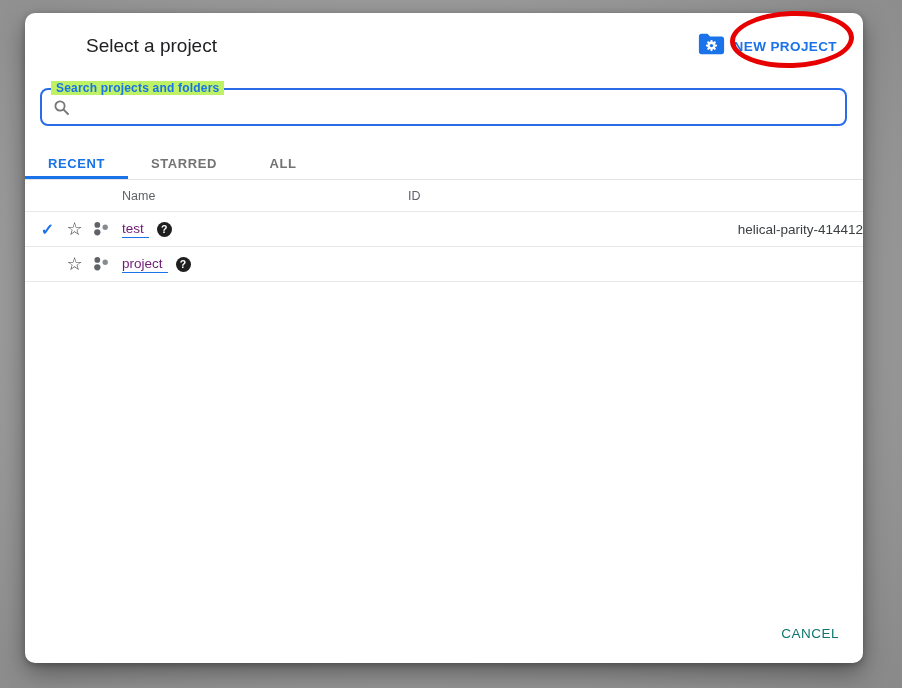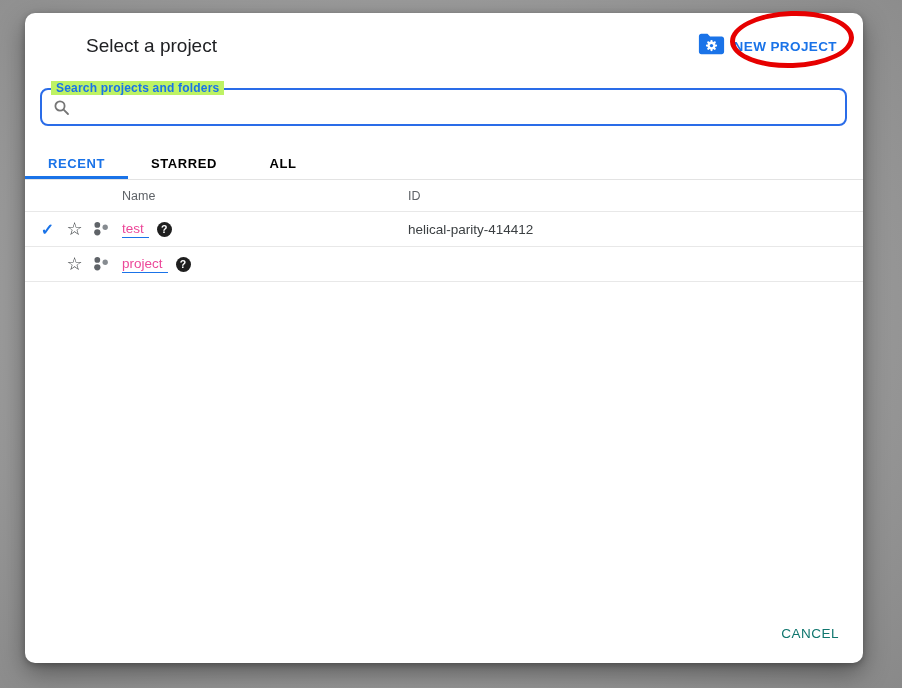--- a/index.html
+++ b/index.html
@@ -39,47 +39,47 @@
   .search-input {
     position:absolute; left:0; top:0; width:100%; height:100%;
     border:none; outline:none; background:transparent;
     padding:0 12px 0 38px; font-size:14px; color:#202124;
     font-family:"Liberation Sans", sans-serif;
   }
   
   .tabs { display:flex; margin-top:21px; border-bottom:1px solid #e3e3e3; height:33px; }
   .tab {
     display:flex; align-items:center; justify-content:center;
-    font-size:13px; font-weight:bold; letter-spacing:0.6px; color:#000000;
+    font-size:13px; font-weight:bold; letter-spacing:0.6px; color:#737373;
     cursor:pointer; height:100%;
   }
   .tab-recent { width:103px; }
   .tab-starred { width:112px; }
   .tab-all { width:86px; }
   .tab.active { color:#1a73e8; box-shadow:inset 0 -3px 0 #1a73e8; }
   
   .grid-row { display:grid; grid-template-columns:97px 286px 1fr; align-items:center; }
   .thead { height:32px; border-bottom:1px solid #e8e8e8; color:#5f6368; font-size:12.5px; }
   .project-row { height:35px; border-bottom:1px solid #e8e8e8; }
   .row-icons { display:flex; align-items:center; padding-left:13px; gap:8px; }
   .icon-slot { width:19px; display:flex; align-items:center; justify-content:center; }
   .check-glyph { color:#1a73e8; font-size:16px; font-weight:bold; }
   .star-glyph { color:#3c4043; font-size:18px; cursor:pointer; line-height:1; }
   .name-cell { display:flex; align-items:center; gap:8px; }
   .project-link {
-    color:#ec4899; font-size:13.5px; text-decoration:none;
+    color:#701a75; font-size:13.5px; text-decoration:none;
     border-bottom:1px solid #1a73e8; padding-right:5px; padding-bottom:1px;
     cursor:pointer;
   }
   .help-badge {
     width:15px; height:15px; border-radius:50%; background:#1f1f1f;
     color:#ffffff; font-size:10.5px; font-weight:bold;
     display:flex; align-items:center; justify-content:center; cursor:pointer;
   }
-  .id-cell { font-size:13.5px; color:#3c4043; }
+  .id-cell { font-size:13.5px; color:#3c4043;text-align:right; }
   
   .cancel-btn {
     position:absolute; right:24px; bottom:22px;
     color:#0f766e; font-weight:normal; font-size:13.5px; letter-spacing:0.5px;
     cursor:pointer;
   }
   
   .annotation-ellipse {
     position:absolute; left:730px; top:11px; width:124px; height:57px;
     border:5px solid #e60000; border-radius:50%;

